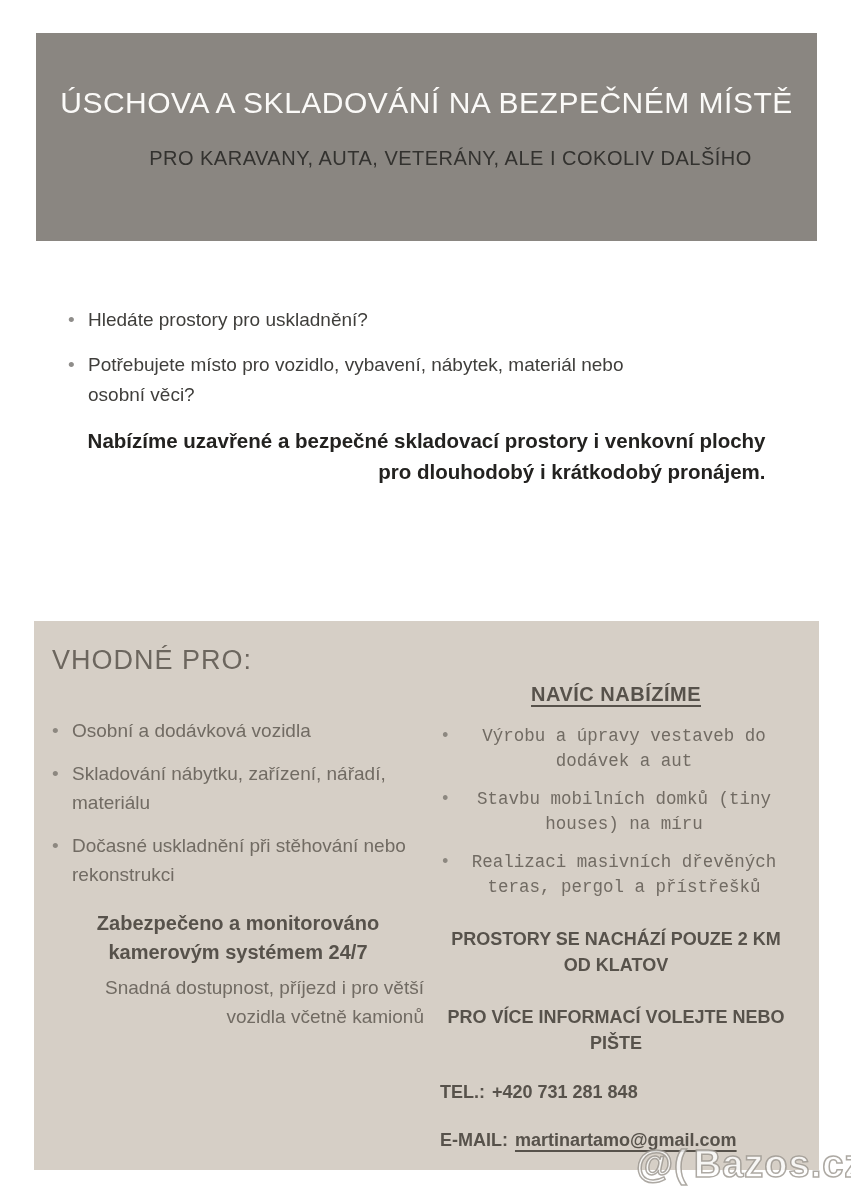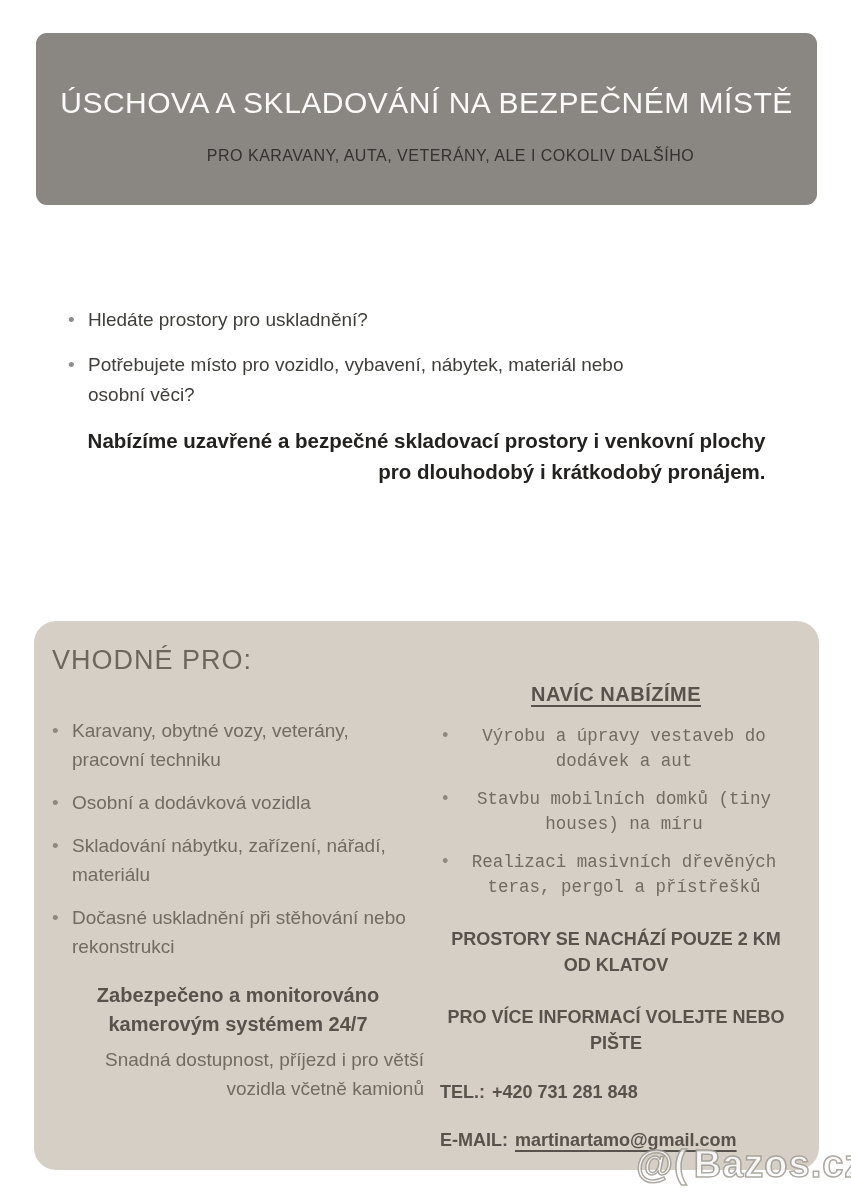--- a/index.html
+++ b/index.html
@@ -3,29 +3,29 @@
 <meta charset="utf-8">
 <style>
   html,body{margin:0;padding:0;background:#ffffff;}
   .page{
     position:relative;width:851px;height:1200px;overflow:hidden;
     background:#ffffff;font-family:"Liberation Sans",sans-serif;
     -webkit-font-smoothing:antialiased;
   }
   
   .header{
-    position:absolute;left:36px;top:33px;width:781px;height:172px;
-    background:var(--header-bg,#8a8681);text-align:center;border-radius:11px;
+    position:absolute;left:36px;top:33px;width:781px;height:208px;
+    background:var(--header-bg,#8a8681);text-align:center;
   }
   .header-title{
     padding-top:52px;font-size:30px;line-height:36px;letter-spacing:.5px;
     color:var(--header-title,#fbfaf8);font-weight:400;
   }
   .header-subtitle{
-    margin-top:26px;font-size:16px;letter-spacing:.5px;
+    margin-top:26px;font-size:20px;letter-spacing:.5px;
     color:var(--header-subtitle,#33322f);font-weight:400;padding-left:48px;
   }
   
   .intro{position:absolute;left:0;top:305px;width:851px;}
   .intro-list{list-style:none;margin:0;padding:0 0 0 68px;width:600px;}
   .intro-list li{
     position:relative;padding-left:20px;margin-bottom:15px;
     font-size:19px;line-height:30px;color:var(--intro-text,#3f3e3b);
   }
   .intro-list li::before{
@@ -33,21 +33,20 @@
   }
   .intro-highlight{
     margin:5px auto 0 auto;width:680px;text-align:right;
     font-size:20.5px;line-height:31px;font-weight:700;
     color:var(--intro-strong,#232220);
   }
   
   .panel{
     position:absolute;left:34px;top:621px;width:785px;height:549px;
     background:var(--panel-bg,#d6cfc6);
-    border-radius:22px;
   }
   .panel-left{position:absolute;left:18px;top:24px;width:372px;}
   .panel-left-heading{
     font-size:27px;letter-spacing:1px;color:var(--panel-heading,#6c665e);
     font-weight:400;margin:0 0 40px 0;
   }
   .panel-list{list-style:none;margin:0;padding:0;}
   .panel-left .panel-list li{
     position:relative;padding-left:20px;margin-bottom:14px;
     font-size:19px;line-height:29px;color:var(--panel-text,#716b63);
@@ -115,21 +114,20 @@
       <li>Potřebujete místo pro vozidlo, vybavení, nábytek, materiál nebo osobní věci?</li>
     </ul>
     <div class="intro-highlight">Nabízíme uzavřené a bezpečné skladovací prostory i venkovní plochy pro dlouhodobý i krátkodobý pronájem.</div>
   </div>
 
   <div class="panel">
 
     <div class="panel-left">
       <h2 class="panel-left-heading">VHODNÉ PRO:</h2>
       <ul class="panel-list">
-        <li>Karavany, obytné vozy, veterány, pracovní techniku</li>
         <li>Osobní a dodávková vozidla</li>
         <li>Skladování nábytku, zařízení, nářadí, materiálu</li>
         <li>Dočasné uskladnění při stěhování nebo rekonstrukci</li>
       </ul>
       <div class="panel-left-bold">Zabezpečeno a monitorováno kamerovým systémem 24/7</div>
       <div class="panel-left-note">Snadná dostupnost, příjezd i pro větší vozidla včetně kamionů</div>
     </div>
 
     <div class="panel-right">
       <h3 class="panel-right-heading">NAVÍC NABÍZÍME</h3>

